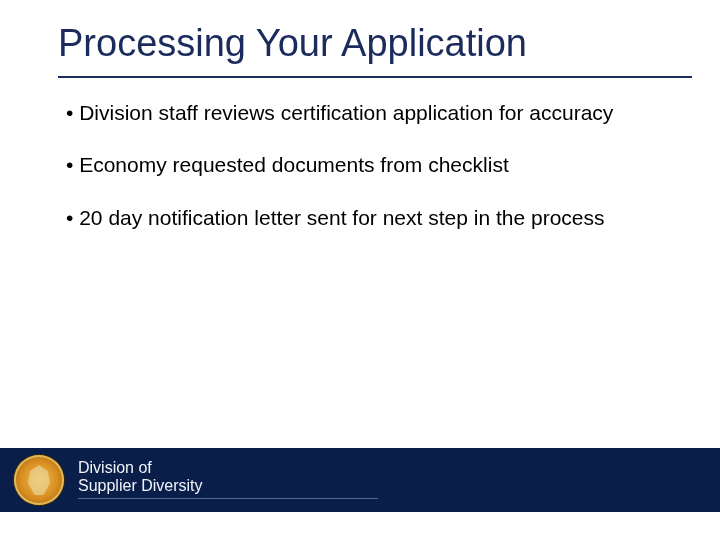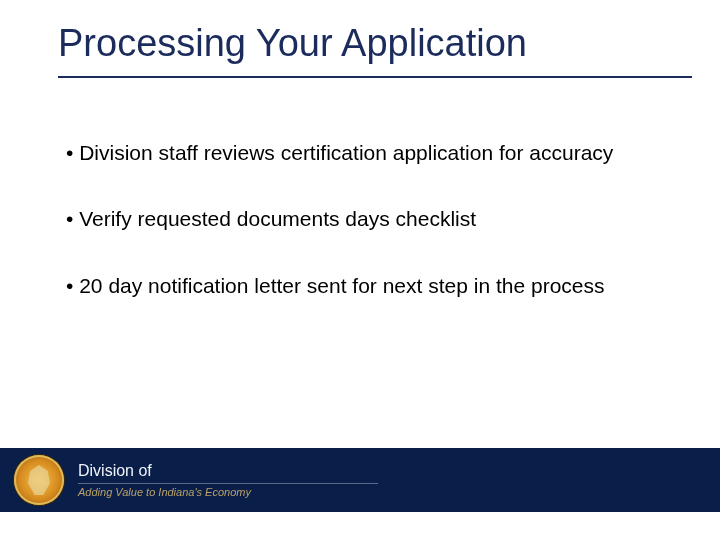--- a/index.html
+++ b/index.html
@@ -40,21 +40,20 @@
     position: absolute;
     top: 100px;
     left: 66px;
     right: 60px;
     font-size: 21px;
     line-height: 1.25;
     color: #000000;
   }
   .bullet {
     margin-bottom: 26px;
-    margin-top: 40px;
   }
   .footer-band {
     position: absolute;
     left: 0;
     right: 0;
     bottom: 28px;
     height: 64px;
     background: #0a1e4a;
     display: flex;
     align-items: center;
@@ -111,26 +110,26 @@
 </head>
 <body>
 
 <div class="slide">
 
   <div class="title">Processing Your Application</div>
   <div class="title-underline"></div>
 
   <div class="body">
     <div class="bullet">• Division staff reviews certification application for accuracy</div>
-    <div class="bullet">• Verify requested documents days checklist</div>
+    <div class="bullet">• Economy requested documents from checklist</div>
     <div class="bullet">• 20 day notification letter sent for next step in the process</div>
   </div>
 
   <div class="footer-band">
     <div class="seal"></div>
     <div class="footer-text">
       <div class="footer-line1">Division of</div>
+      <div class="footer-line2">Supplier Diversity</div>
       <div class="footer-divider"></div>
-      <div class="footer-tagline">Adding Value to Indiana's Economy</div>
     </div>
   </div>
 
 </div>
 
 </body></html>

